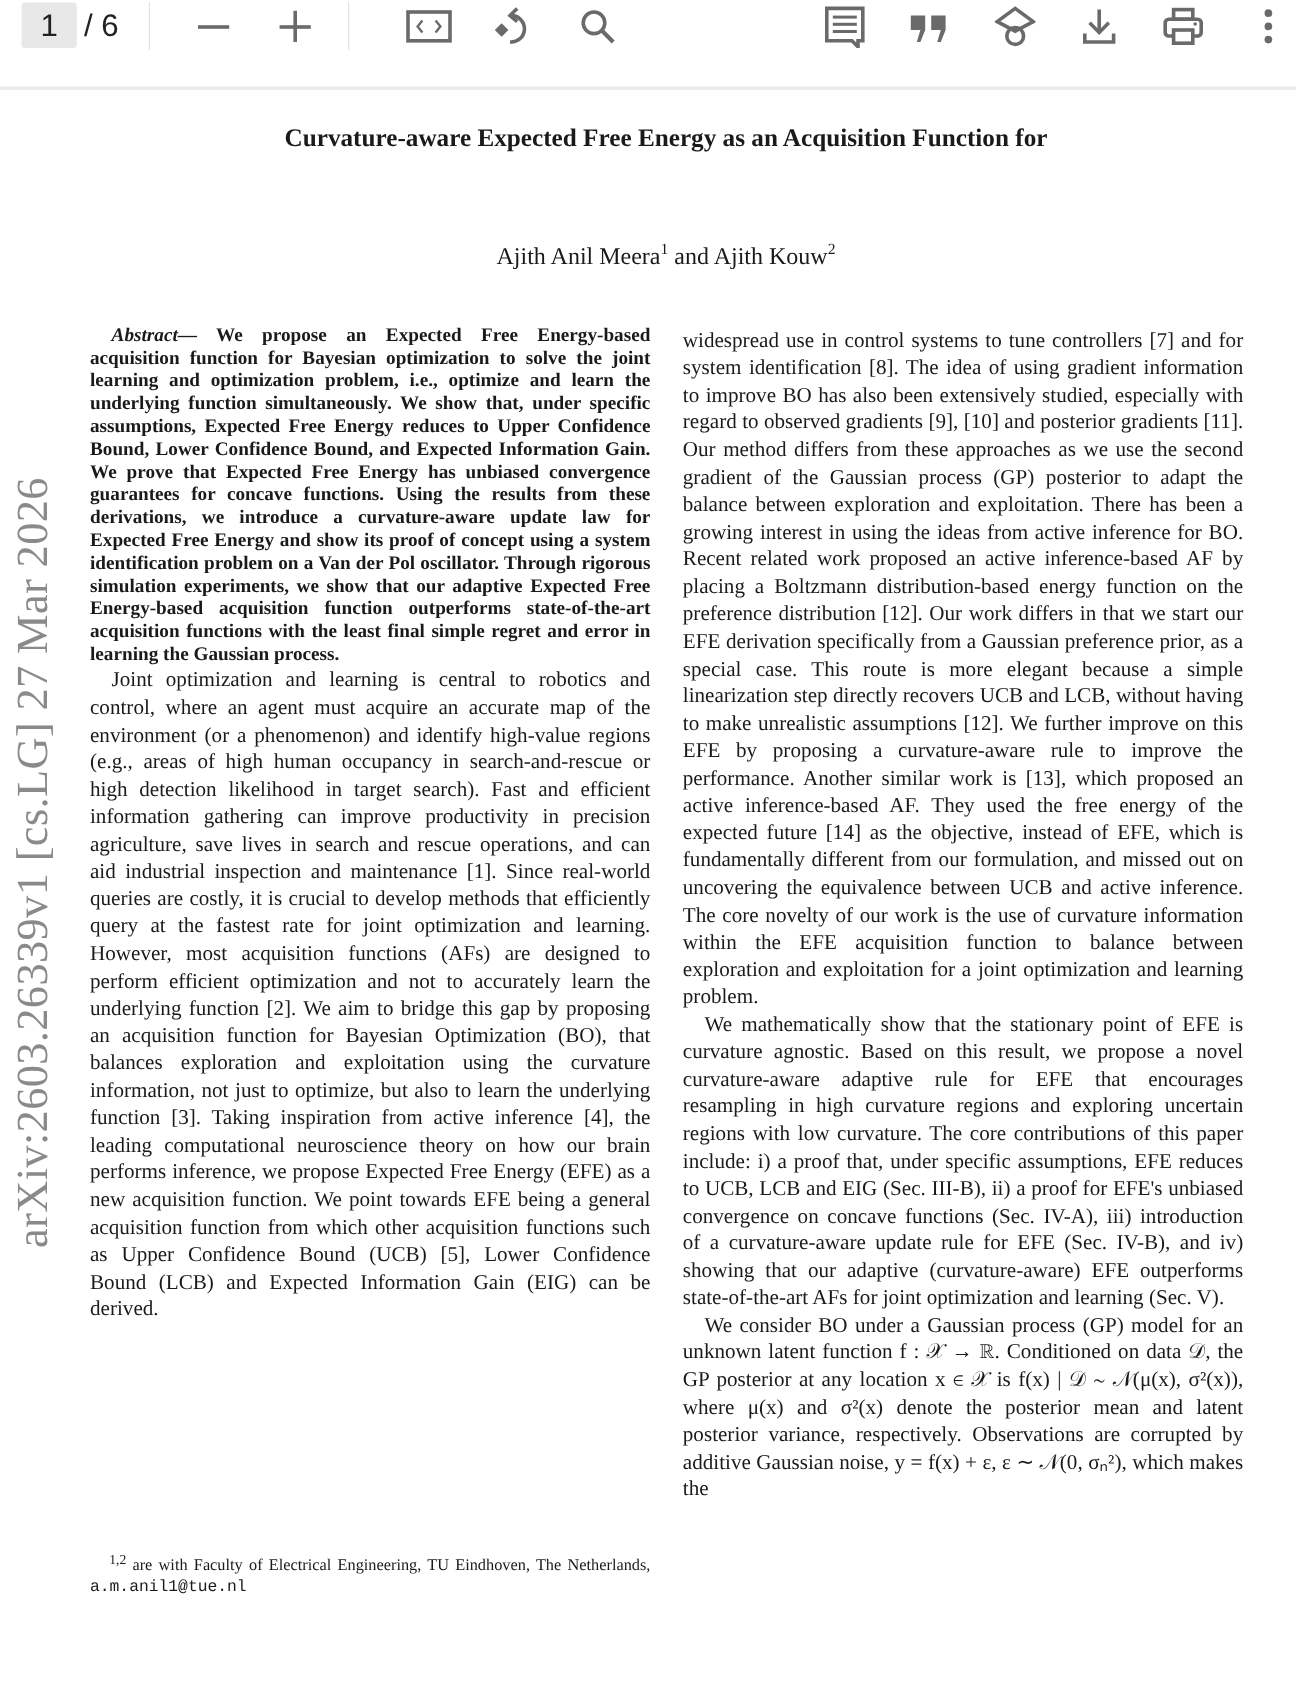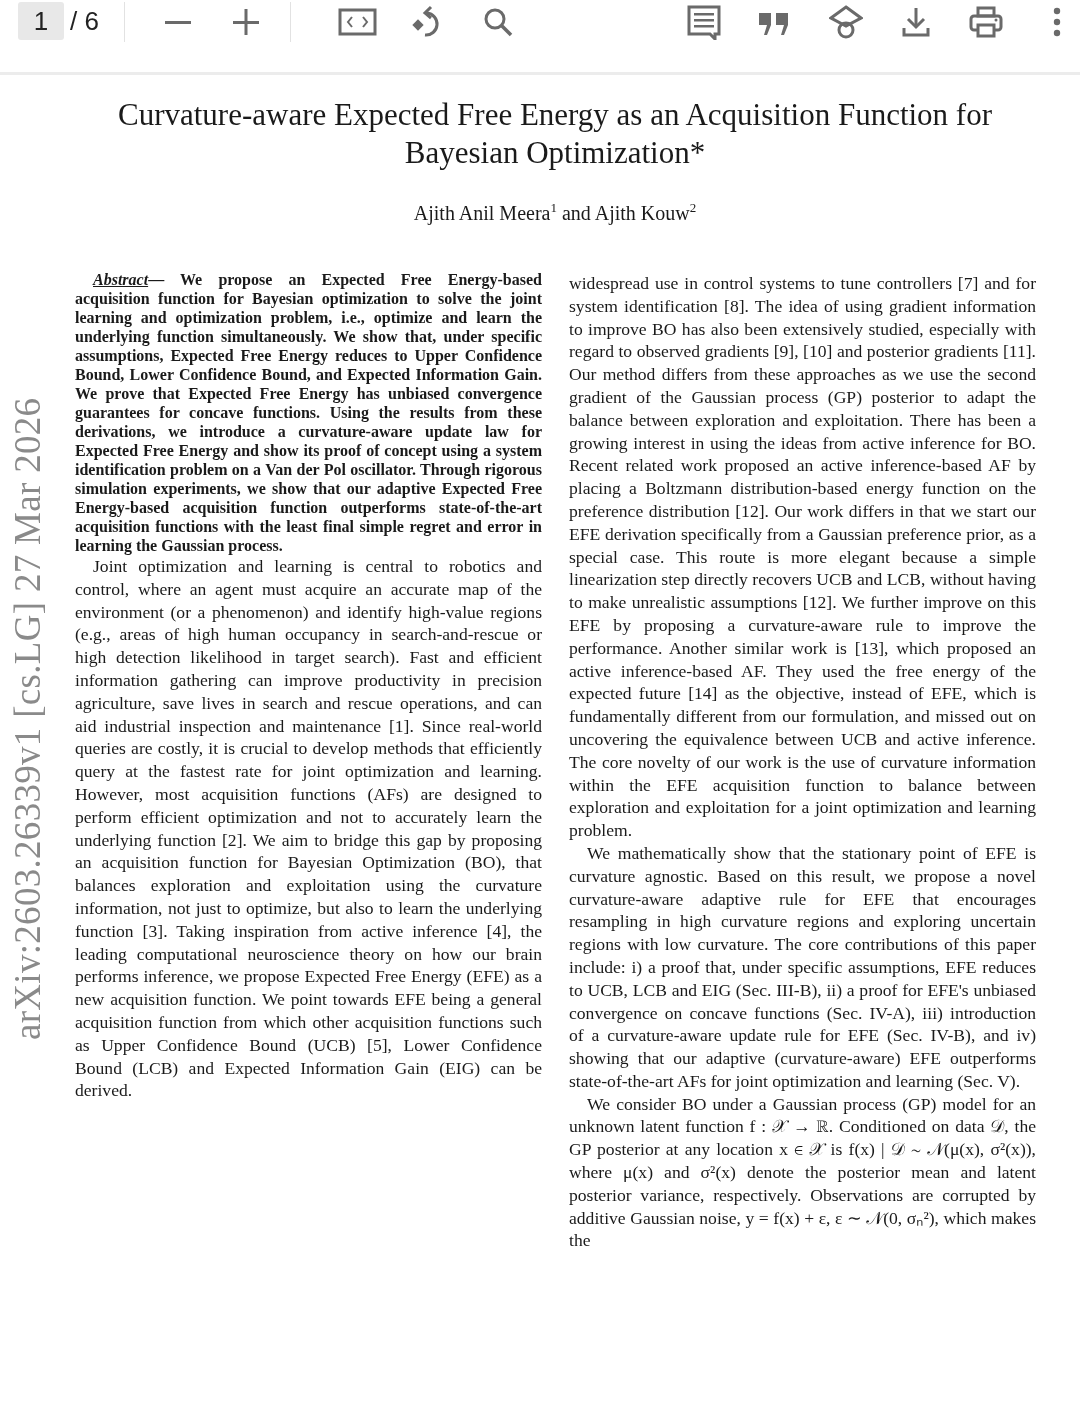--- a/index.html
+++ b/index.html
@@ -3,30 +3,30 @@
 <meta charset="utf-8">
 <style>
   html, body { margin:0; padding:0; }
   body { width:1080px; height:1416px; background:#ffffff; position:relative; overflow:hidden; font-family:"Liberation Serif", serif; color:#1a1a1a; }
   .toolbar { position:absolute; left:0; top:0; width:1080px; height:72px; background:#fff; border-bottom:3px solid #ececec; }
   .tb { position:absolute; top:0; height:44px; display:flex; align-items:center; justify-content:center; color:#6a6a6a; }
   .pagebox { position:absolute; left:18px; top:2px; width:46px; height:38px; background:#e8e8e8; border-radius:3px; font-family:"Liberation Sans", sans-serif; font-size:26px; color:#222; display:flex; align-items:center; justify-content:center; }
   .pagetotal { position:absolute; left:70px; top:2px; height:38px; font-family:"Liberation Sans", sans-serif; font-size:26px; color:#222; display:flex; align-items:center; }
   .sep { position:absolute; top:2px; width:1px; height:40px; background:#e2e2e2; }
   .arxiv { position:absolute; left:6px; top:1040px; transform-origin:0 0; transform:rotate(-90deg); font-family:"Liberation Serif", serif; font-size:37px; color:#8a8a8a; white-space:nowrap; letter-spacing:0.3px; }
-  .title { position:absolute; left:70px; top:96px; width:970px; text-align:center; font-weight:normal; font-size:31px; line-height:38px; }
+  .title { position:absolute; left:70px; top:96px; width:970px; text-align:center; font-weight:bold; font-size:21px; line-height:38px; }
   .authors { position:absolute; left:0; top:200px; width:1110px; text-align:center; font-size:20px; }
   .authors sup { font-size:13px; }
   .col { position:absolute; font-size:17.6px; line-height:22.8px; text-align:justify; }
   .col p { margin:0; }
   .col .ind { text-indent:18px; }
   .left { left:75px; top:270px; width:467px; }
   .right { left:569px; top:272px; width:467px; }
   .abstract { font-weight:bold; font-size:16px; line-height:19px; }
-  .abstract .lbl { font-style:italic;text-decoration:underline; }
+  .abstract .lbl { font-style:italic; }
   .sec { text-align:center; font-size:18px; margin:12px 0 8px 0; letter-spacing:0.3px; }
   .fn { position:absolute; left:75px; top:1292px; width:467px; font-size:13.6px; line-height:17.5px; text-align:justify; }
   .fn p { margin:0; text-indent:16px; }
   .mono { font-family:"Liberation Mono", monospace; }
 </style>
 </head>
 <body>
 
 <div class="toolbar">
   <div class="pagebox">1</div>
@@ -108,32 +108,32 @@
         <circle cx="5" cy="16" r="3.2" fill="#6a6a6a"></circle>
         <circle cx="5" cy="27" r="3.2" fill="#6a6a6a"></circle>
       </svg>
   </div>
 </div>
 
 <div class="arxiv">arXiv:2603.26339v1  [cs.LG]  27 Mar 2026</div>
 
 <div class="title">
   <div>Curvature-aware Expected Free Energy as an Acquisition Function for</div>
-  <div>Bayesian Optimization*</div>
 </div>
 
 <div class="authors">
   <span>Ajith Anil Meera</span><sup>1</sup><span> and </span><span>Ajith Kouw</span><sup>2</sup>
 </div>
 
 <div class="col left">
   <p class="abstract ind"><span class="lbl">Abstract</span><span>— We propose an Expected Free Energy-based acquisition function for Bayesian optimization to solve the joint learning and optimization problem, i.e., optimize and learn the underlying function simultaneously. We show that, under specific assumptions, Expected Free Energy reduces to Upper Confidence Bound, Lower Confidence Bound, and Expected Information Gain. We prove that Expected Free Energy has unbiased convergence guarantees for concave functions. Using the results from these derivations, we introduce a curvature-aware update law for Expected Free Energy and show its proof of concept using a system identification problem on a Van der Pol oscillator. Through rigorous simulation experiments, we show that our adaptive Expected Free Energy-based acquisition function outperforms state-of-the-art acquisition functions with the least final simple regret and error in learning the Gaussian process.</span></p>
   <p class="ind">Joint optimization and learning is central to robotics and control, where an agent must acquire an accurate map of the environment (or a phenomenon) and identify high-value regions (e.g., areas of high human occupancy in search-and-rescue or high detection likelihood in target search). Fast and efficient information gathering can improve productivity in precision agriculture, save lives in search and rescue operations, and can aid industrial inspection and maintenance [1]. Since real-world queries are costly, it is crucial to develop methods that efficiently query at the fastest rate for joint optimization and learning. However, most acquisition functions (AFs) are designed to perform efficient optimization and not to accurately learn the underlying function [2]. We aim to bridge this gap by proposing an acquisition function for Bayesian Optimization (BO), that balances exploration and exploitation using the curvature information, not just to optimize, but also to learn the underlying function [3]. Taking inspiration from active inference [4], the leading computational neuroscience theory on how our brain performs inference, we propose Expected Free Energy (EFE) as a new acquisition function. We point towards EFE being a general acquisition function from which other acquisition functions such as Upper Confidence Bound (UCB) [5], Lower Confidence Bound (LCB) and Expected Information Gain (EIG) can be derived.</p>
 </div>
 
 <div class="fn">
+  <p><sup>1,2</sup><span> are with Faculty of Electrical Engineering, TU Eindhoven, The Netherlands, </span><span class="mono">a.m.anil1@tue.nl</span></p>
 </div>
 
 <div class="col right">
   <p>widespread use in control systems to tune controllers [7] and for system identification [8]. The idea of using gradient information to improve BO has also been extensively studied, especially with regard to observed gradients [9], [10] and posterior gradients [11]. Our method differs from these approaches as we use the second gradient of the Gaussian process (GP) posterior to adapt the balance between exploration and exploitation. There has been a growing interest in using the ideas from active inference for BO. Recent related work proposed an active inference-based AF by placing a Boltzmann distribution-based energy function on the preference distribution [12]. Our work differs in that we start our EFE derivation specifically from a Gaussian preference prior, as a special case. This route is more elegant because a simple linearization step directly recovers UCB and LCB, without having to make unrealistic assumptions [12]. We further improve on this EFE by proposing a curvature-aware rule to improve the performance. Another similar work is [13], which proposed an active inference-based AF. They used the free energy of the expected future [14] as the objective, instead of EFE, which is fundamentally different from our formulation, and missed out on uncovering the equivalence between UCB and active inference. The core novelty of our work is the use of curvature information within the EFE acquisition function to balance between exploration and exploitation for a joint optimization and learning problem.</p>
   <p class="ind">We mathematically show that the stationary point of EFE is curvature agnostic. Based on this result, we propose a novel curvature-aware adaptive rule for EFE that encourages resampling in high curvature regions and exploring uncertain regions with low curvature. The core contributions of this paper include: i) a proof that, under specific assumptions, EFE reduces to UCB, LCB and EIG (Sec. III-B), ii) a proof for EFE's unbiased convergence on concave functions (Sec. IV-A), iii) introduction of a curvature-aware update rule for EFE (Sec. IV-B), and iv) showing that our adaptive (curvature-aware) EFE outperforms state-of-the-art AFs for joint optimization and learning (Sec. V).</p>
   <p class="ind">We consider BO under a Gaussian process (GP) model for an unknown latent function f : 𝒳 → ℝ. Conditioned on data 𝒟, the GP posterior at any location x ∈ 𝒳 is f(x) | 𝒟  ∼  𝒩(μ(x), σ²(x)), where μ(x) and σ²(x) denote the posterior mean and latent posterior variance, respectively. Observations are corrupted by additive Gaussian noise, y = f(x) + ε, ε ∼ 𝒩(0, σₙ²), which makes the</p>
 </div>
 
 </body></html>

